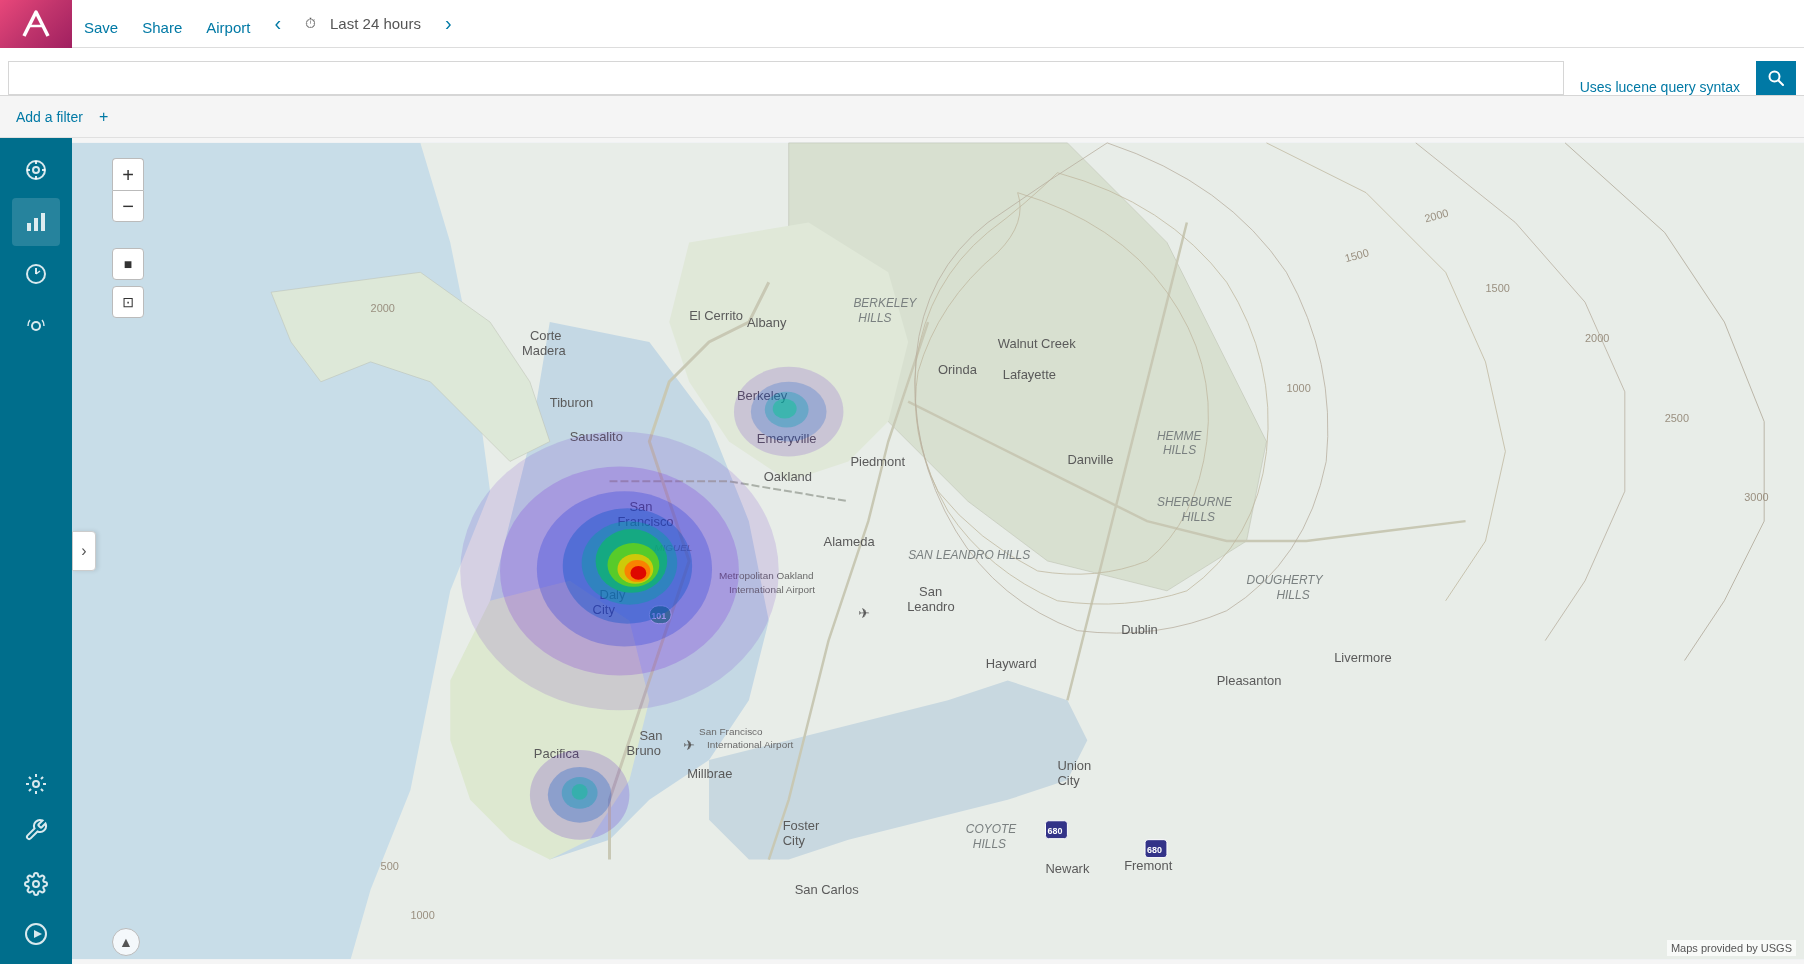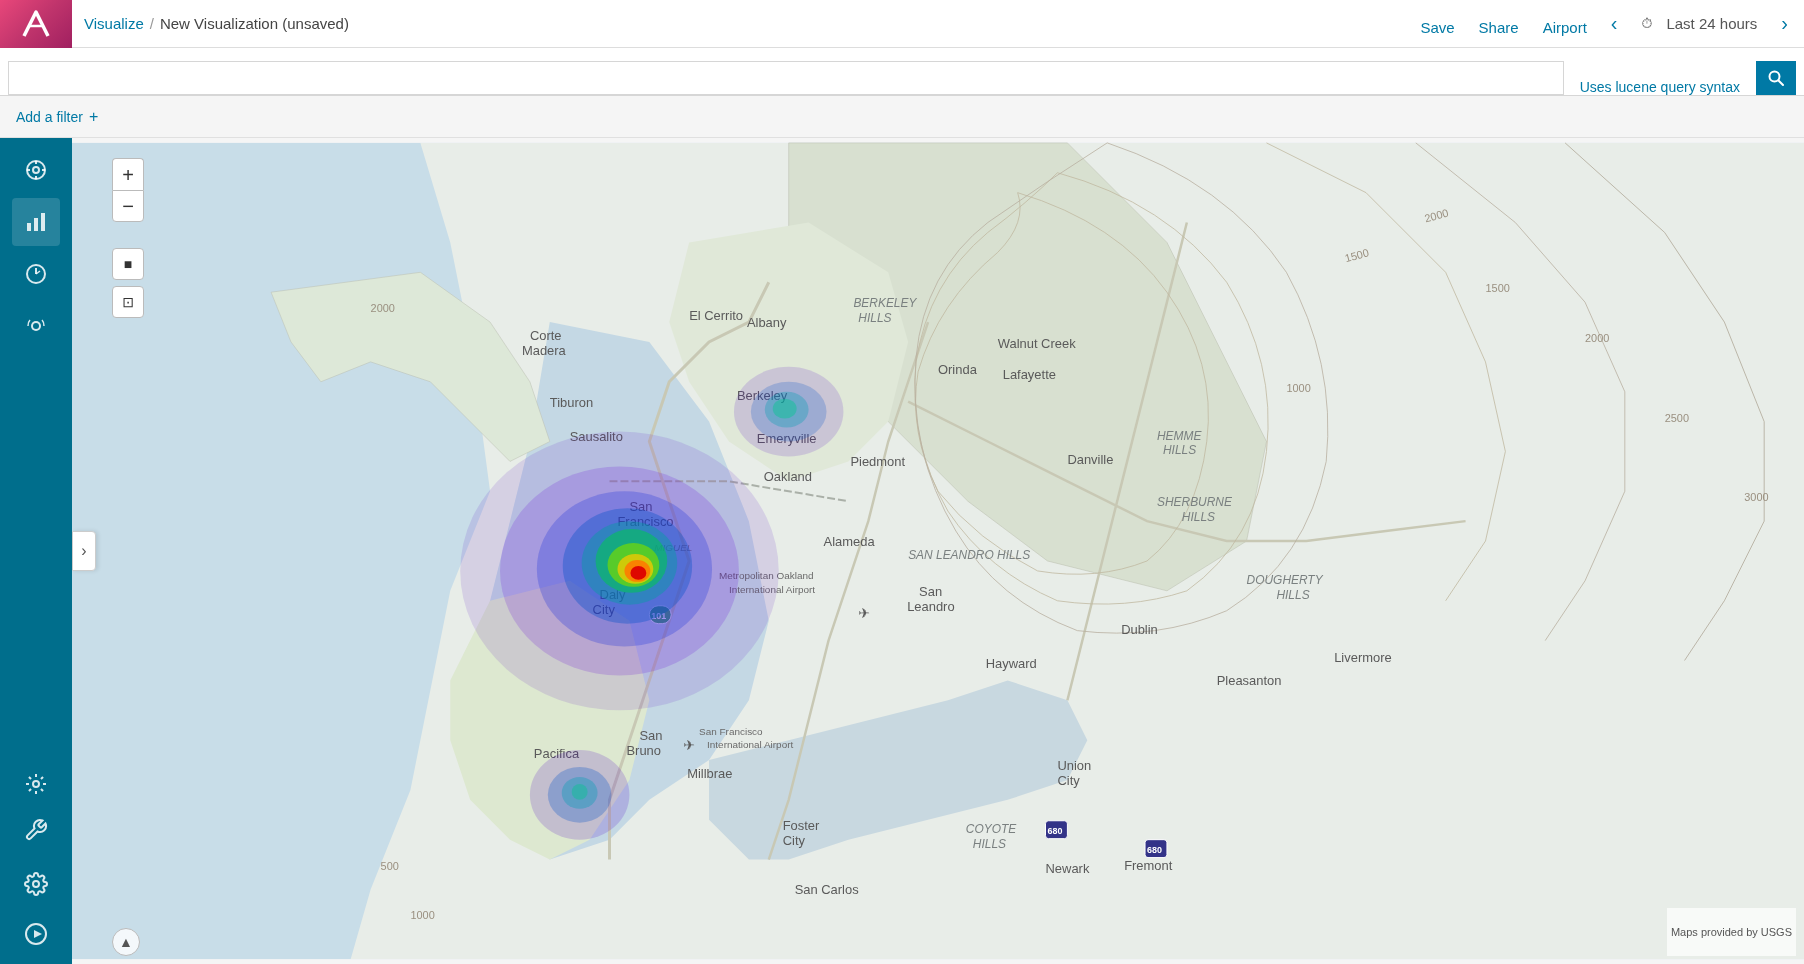--- a/index.html
+++ b/index.html
@@ -109,21 +109,21 @@
       align-items: center;
       padding: 0 16px;
       flex-shrink: 0;
     }
     #filterbar .add-filter {
       color: #0079a5;
       font-size: 14px;
       cursor: pointer;
       display: flex;
       align-items: center;
-      gap: 6px;
+      gap: 16px;
     }
     #filterbar .add-filter .plus { font-size: 16px; }
 
     
     #main {
       display: flex;
       flex: 1;
       overflow: hidden;
     }
 
@@ -237,21 +237,21 @@
     }
 
     
     .map-attribution {
       position: absolute;
       bottom: 8px;
       right: 8px;
       font-size: 11px;
       color: #555;
       background: rgba(255,255,255,0.7);
-      padding: 18px 4px;
+      padding: 2px 4px;
     }
 
     
     .scroll-top-btn {
       position: absolute;
       bottom: 8px;
       left: 40px;
       width: 28px;
       height: 28px;
       background: rgba(255,255,255,0.8);
@@ -267,25 +267,20 @@
   </style>
 </head>
 <body>
 
 <div id="topbar">
   <div class="logo">
     <svg viewBox="0 0 40 40" fill="none" xmlns="http://www.w3.org/2000/svg">
       <path d="M8 32 L20 8 L32 32" stroke="white" stroke-width="3.5" fill="none" stroke-linejoin="round"></path>
       <path d="M14 22 L26 22" stroke="white" stroke-width="2.5"></path>
     </svg>
-  </div>
-  <div class="breadcrumb">
-    <span class="breadcrumb-visualize">Visualize</span>
-    <span class="breadcrumb-sep">/</span>
-    <span class="breadcrumb-title">New Visualization (unsaved)</span>
   </div>
   <div class="topbar-actions">
     <button class="topbar-btn">Save</button>
     <button class="topbar-btn">Share</button>
     <button class="topbar-btn">Airport</button>
     <span class="chevron" style="color:#0079a5;font-size:20px;cursor:pointer;">‹</span>
     <div class="time-range">
       <span style="font-size:14px;">⏱</span>
       <span style="color:#555;font-size:15px;margin-left:8px;">Last 24 hours</span>
     </div>

